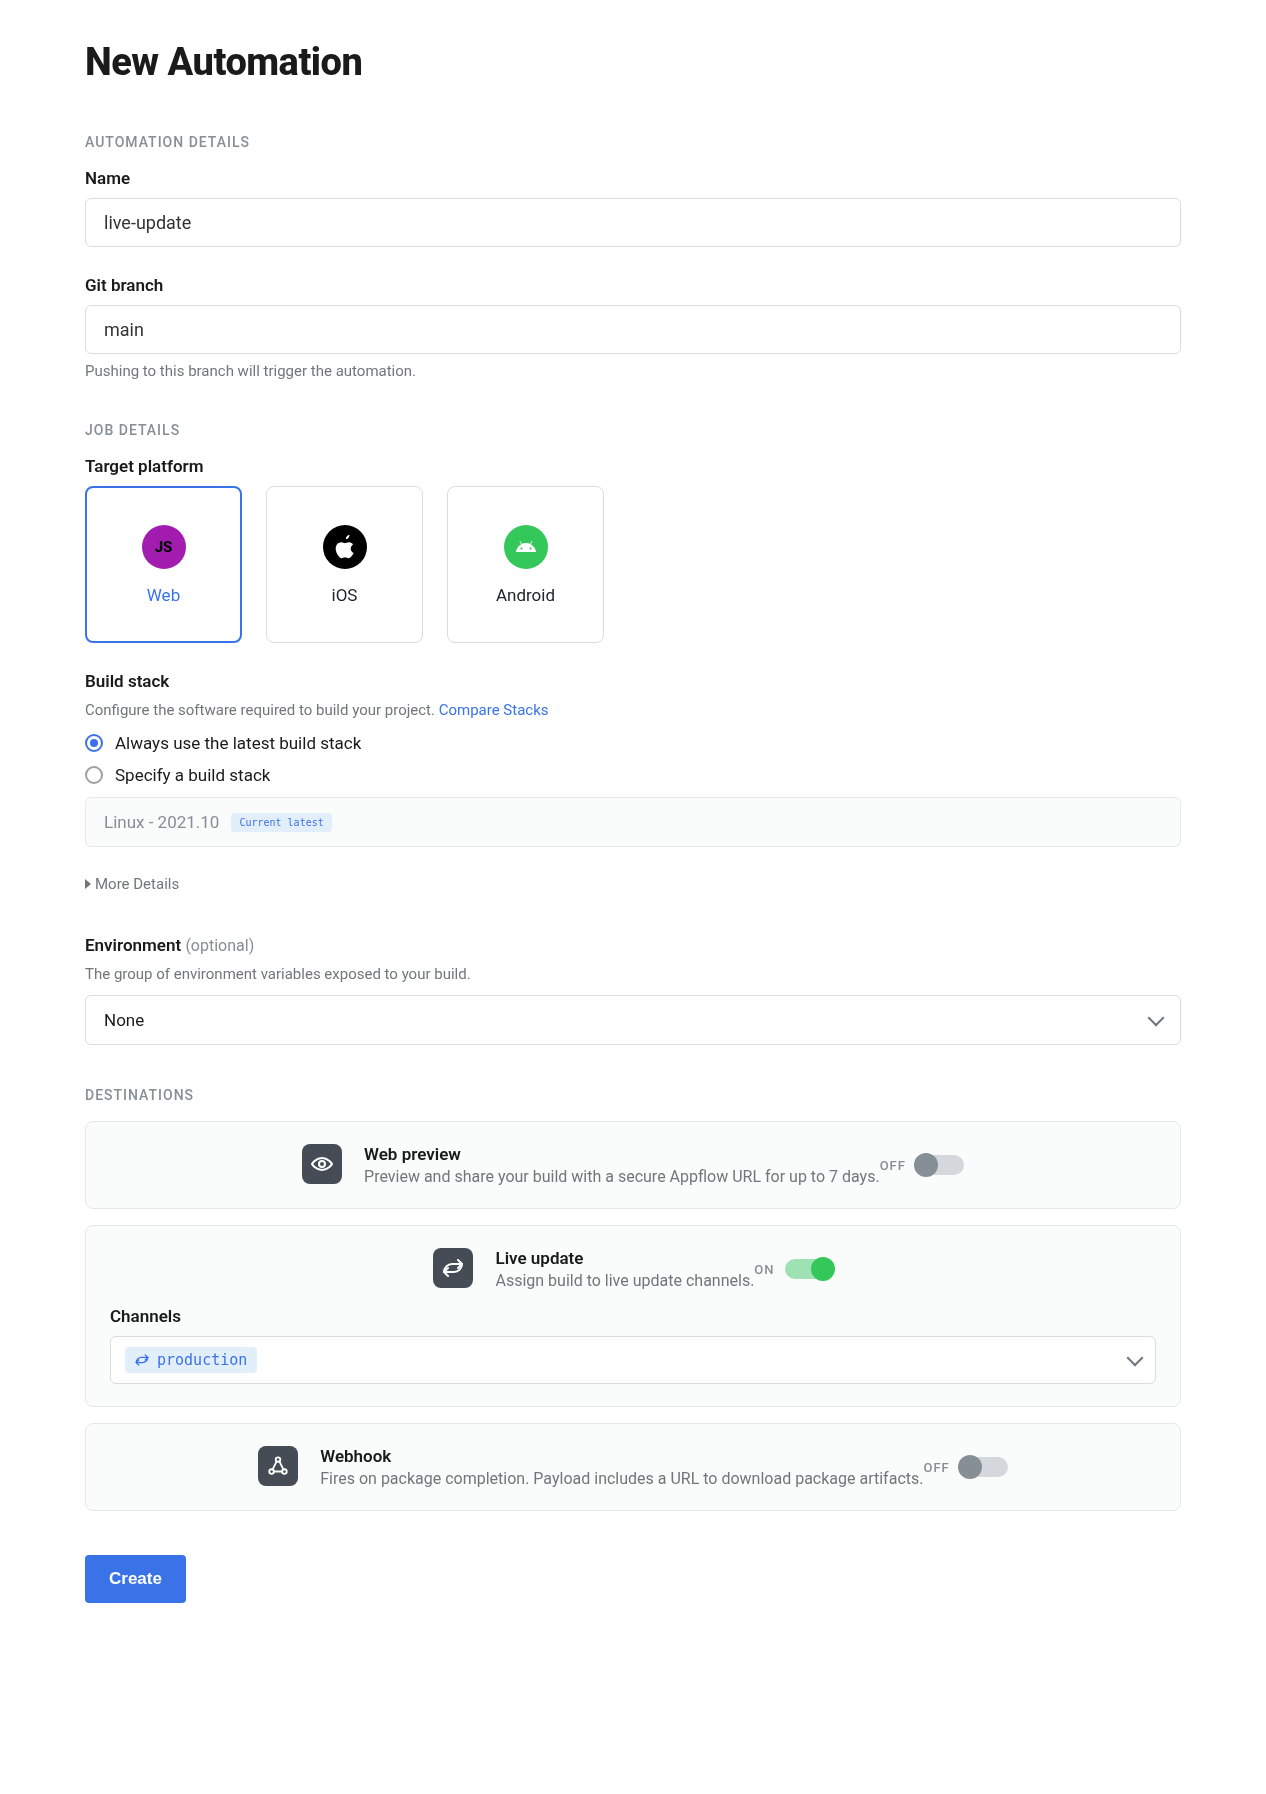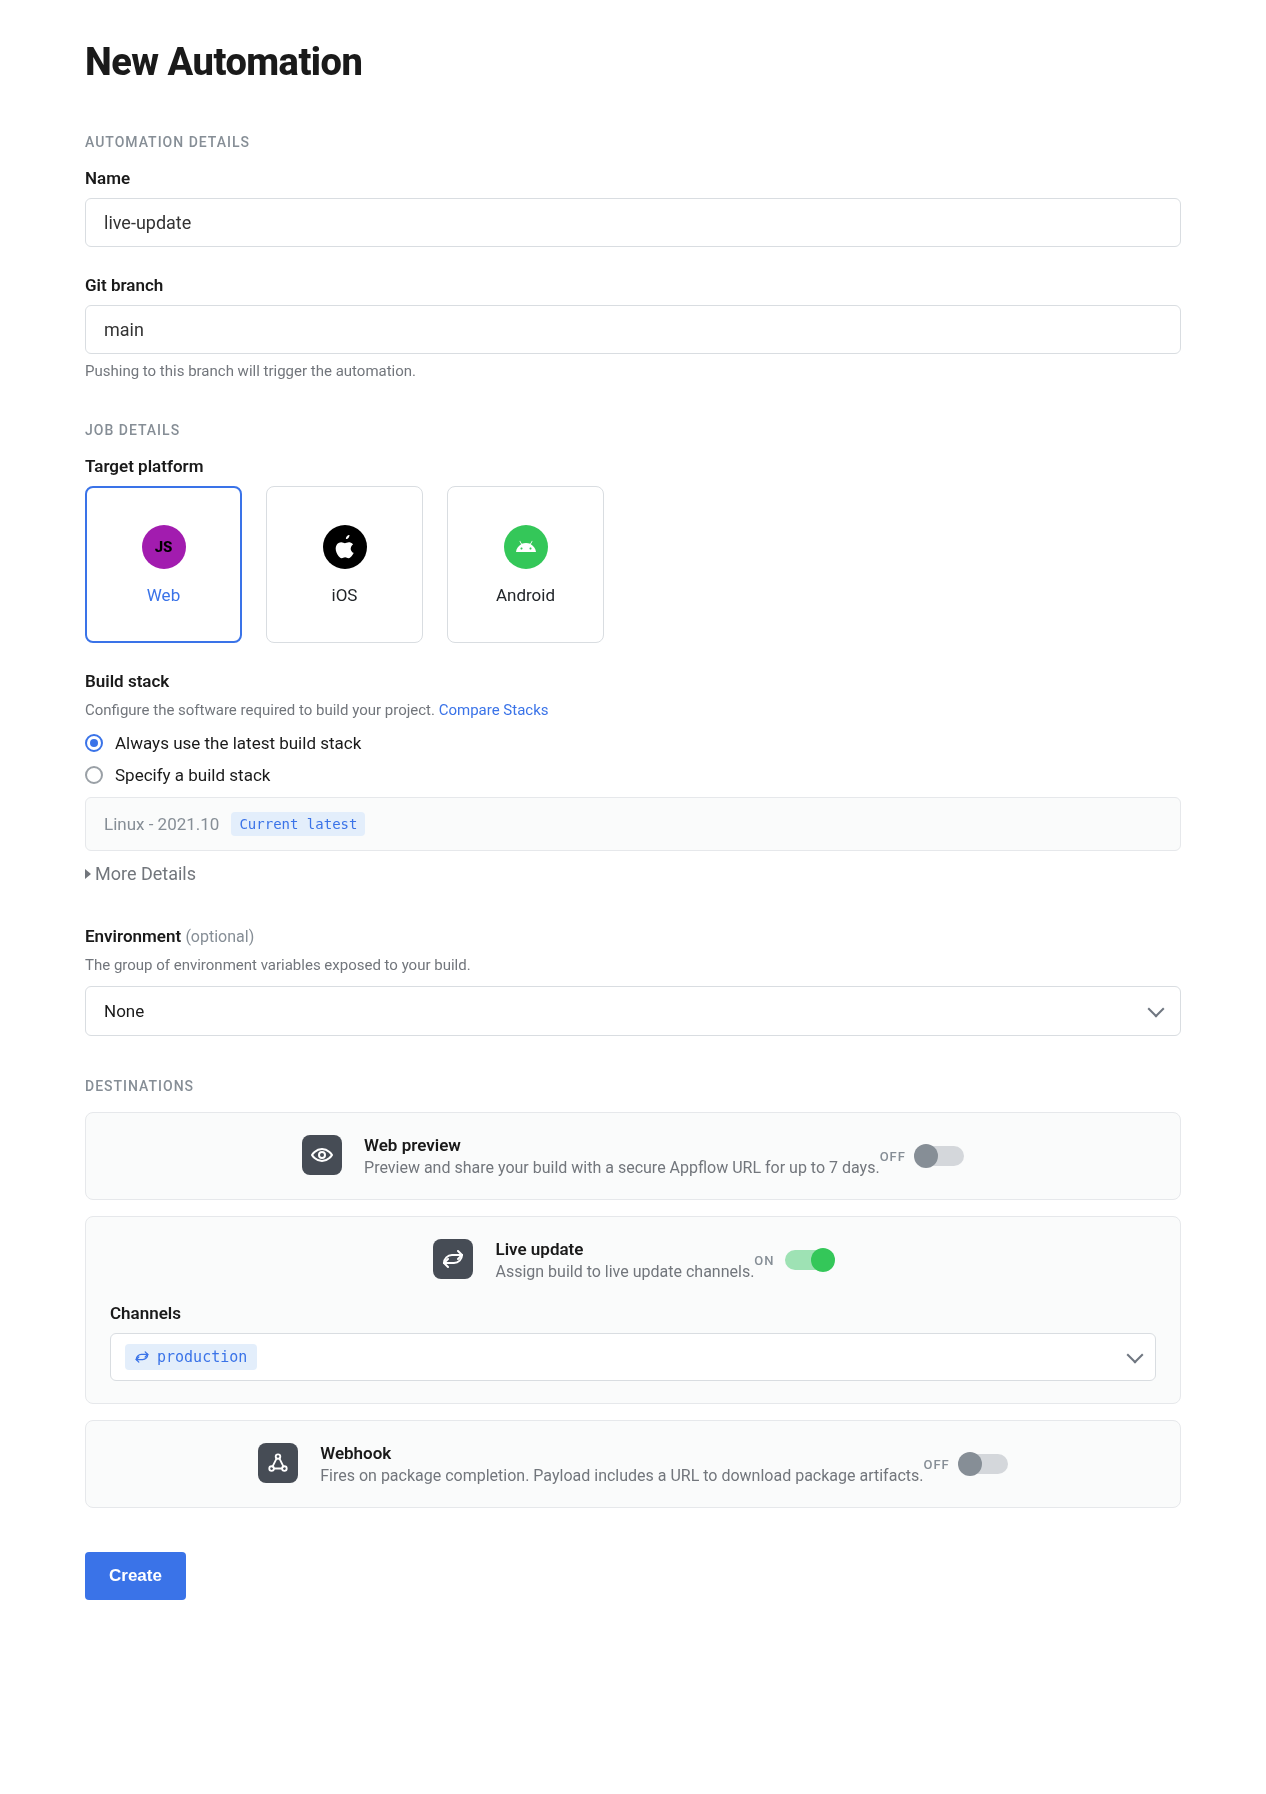--- a/index.html
+++ b/index.html
@@ -109,30 +109,30 @@
     border: 1px solid #e6e8eb;
     border-radius: 6px;
     padding: 14px 18px;
     background: #fafbfb;
     display: flex; align-items: center; gap: 12px;
     color: #868e96;
   }
   .stack-name { font-size: 17px; }
   .stack-badge {
     font-family: ui-monospace, SFMono-Regular, Menlo, monospace;
-    font-size: 14px;
+    font-size: 10px;
     background: #e3eefb;
     color: #3a73e8;
     padding: 4px 8px;
     border-radius: 4px;
   }
 
   .more-details {
     display: inline-flex; align-items: center; gap: 4px;
-    color: #72767c; font-size: 18px; margin-top: 12px; cursor: pointer;
+    color: #72767c; font-size: 15px; margin-top: 28px; cursor: pointer;
   }
   .caret-right {
     width: 0; height: 0;
     border-top: 5px solid transparent;
     border-bottom: 5px solid transparent;
     border-left: 6px solid #72767c;
   }
 
   .link { color: #3a73e8; text-decoration: none; cursor: pointer; }
 
@@ -184,21 +184,21 @@
   }
   .toggle .knob {
     width: 24px; height: 24px; border-radius: 50%;
     background: #868e96;
     position: absolute; top: -2px; left: -2px;
     transition: left .15s;
   }
   .toggle.on { background: #9ee2b4; }
   .toggle.on .knob { left: 26px; background: #34c759; }
 
-  .channels-label { font-size: 17px; font-weight: 600; margin: 22px 0 10px; }
+  .channels-label { font-size: 17px; font-weight: 600; margin: 16px 0 10px; }
   .channels-box {
     border: 1px solid #d9dde1;
     border-radius: 6px;
     background: #fff;
     padding: 10px 14px;
     display: flex; align-items: center; justify-content: space-between;
     cursor: pointer;
   }
   .channel-chip {
     display: inline-flex; align-items: center; gap: 8px;

